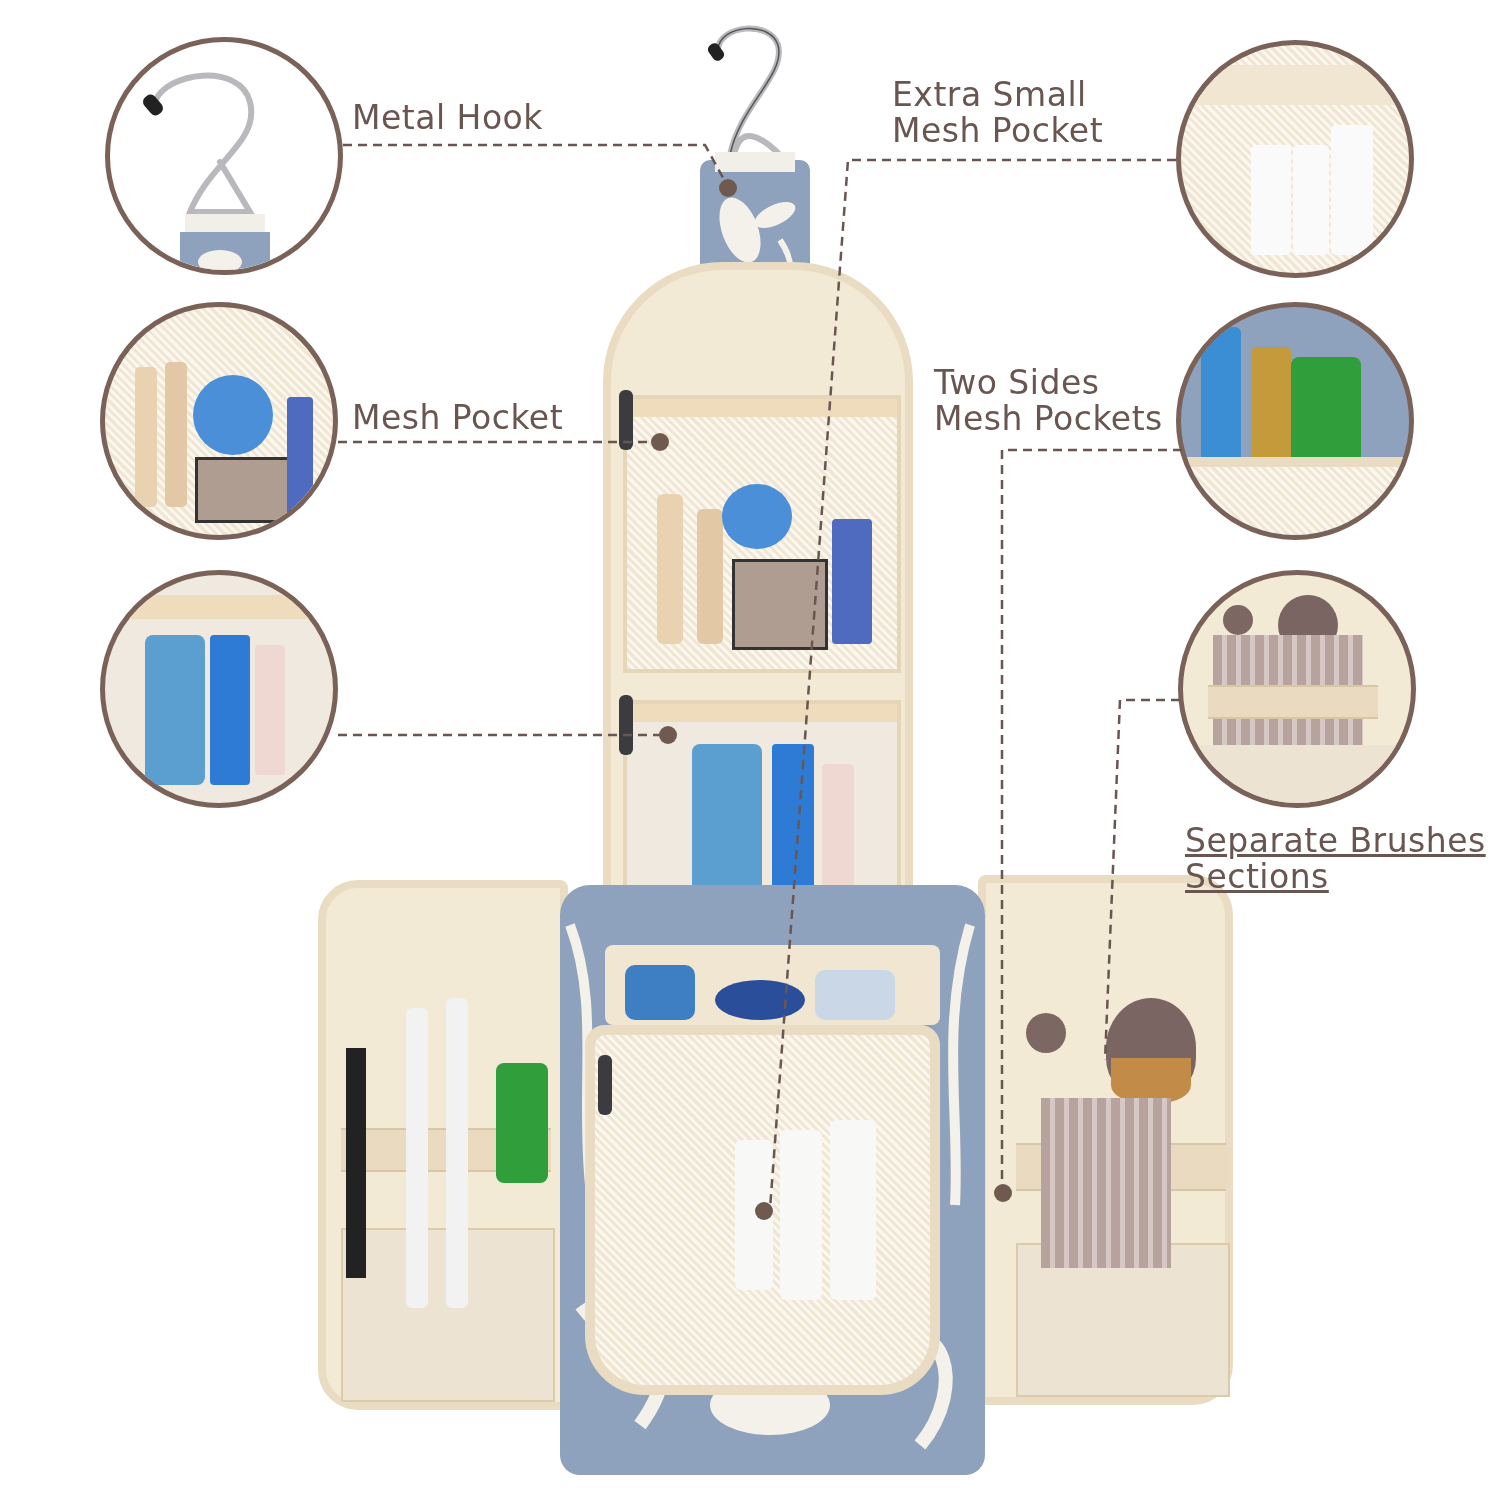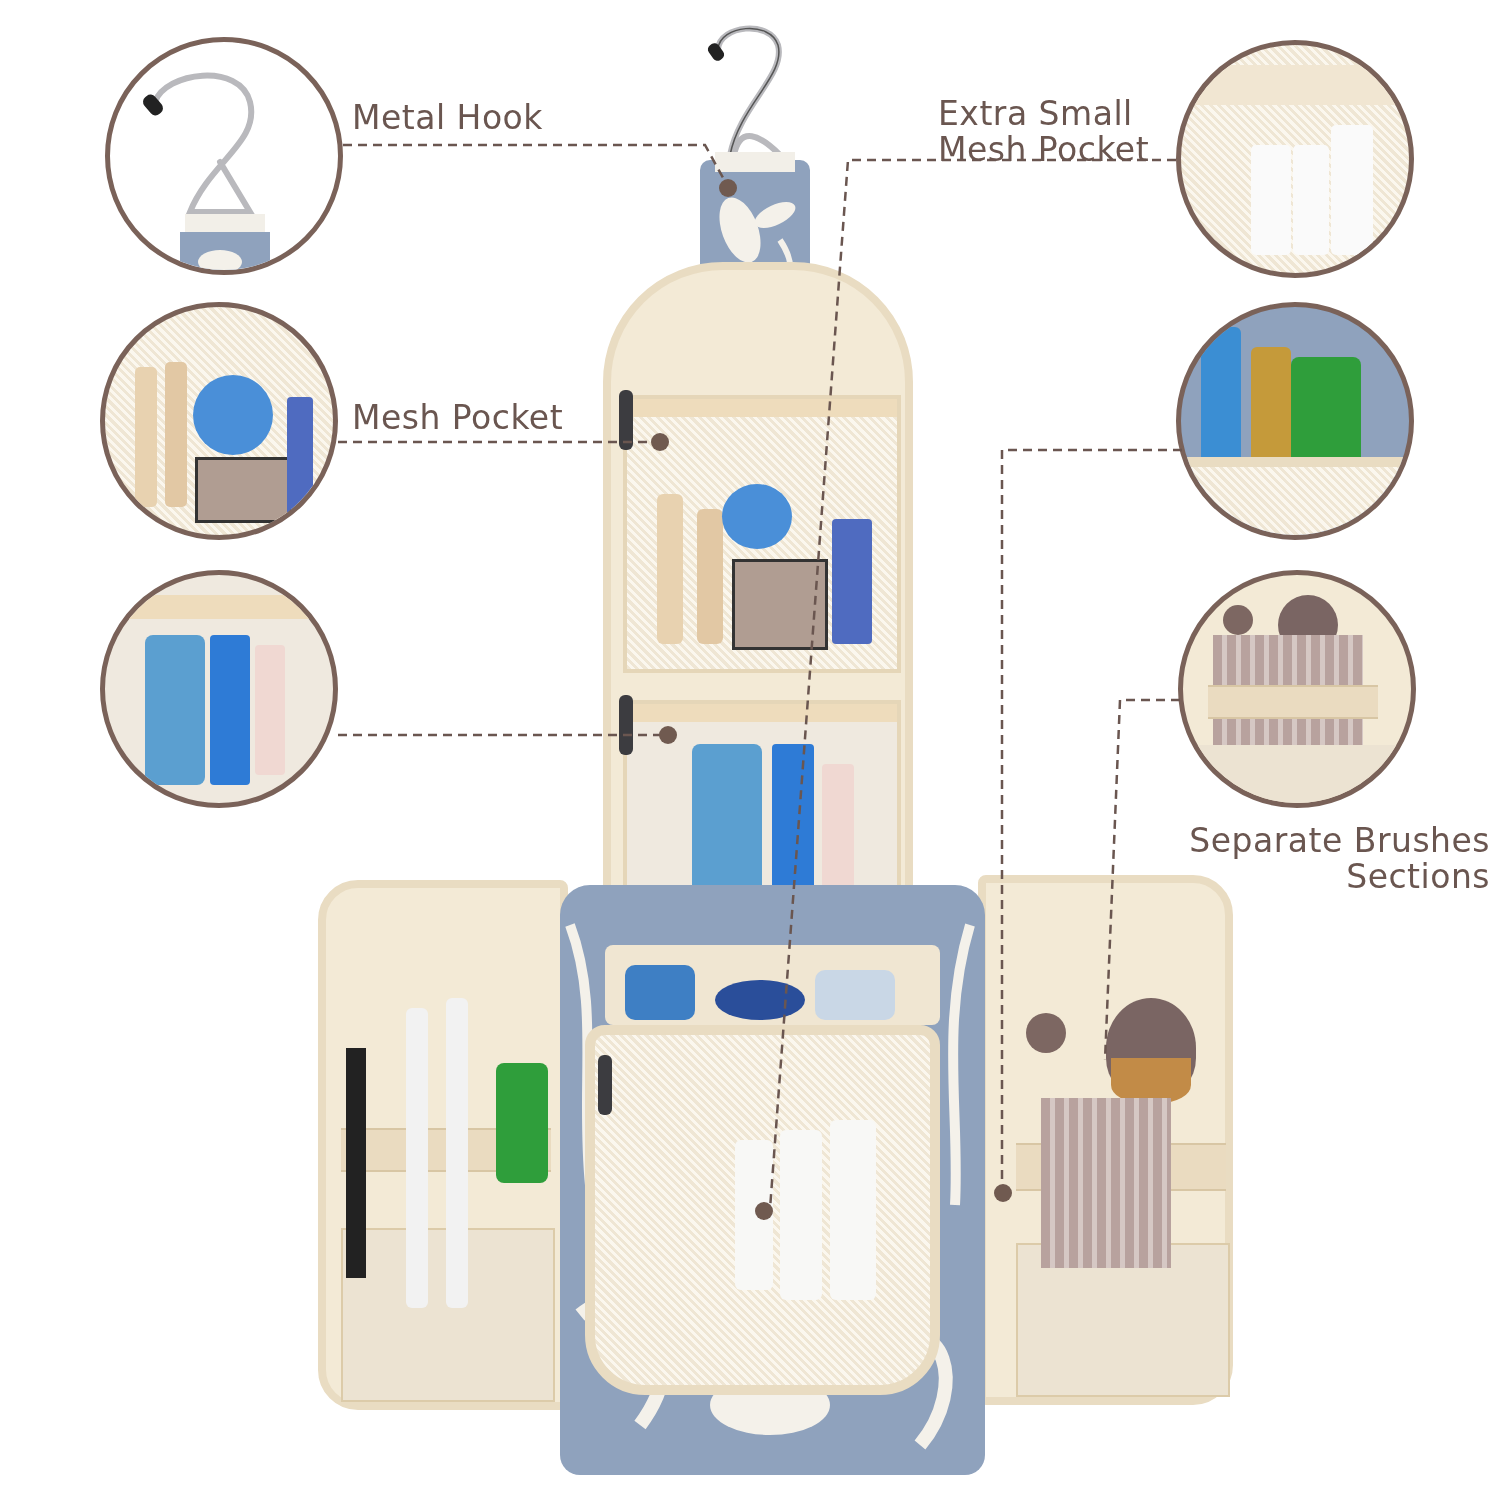--- a/index.html
+++ b/index.html
@@ -1,21 +1,21 @@
 <!DOCTYPE html>
 <html><head>
   <meta charset="utf-8">
   <style>
     html, body { margin:0; padding:0; background:#ffffff; }
     body { width:1500px; height:1500px; position:relative; overflow:hidden;
            font-family:"DejaVu Sans", "Liberation Sans", sans-serif; }
     .stage { position:absolute; left:0; top:0; width:1500px; height:1500px; }
     .label { position:absolute; color:#6a5650; font-size:33px; line-height:36px;
              letter-spacing:0.5px; white-space:pre-line; }
-    .label.center { text-align:right; }
+    .label.center { text-align:left;text-decoration:underline; }
     .circle { position:absolute; border:5px solid #7a6259; border-radius:50%;
               overflow:hidden; box-sizing:border-box; background:#faf6ee; }
     svg.lines { position:absolute; left:0; top:0; pointer-events:none; }
     .bag-part { position:absolute; box-sizing:border-box; }
   </style>
 </head>
 <body>
 
 <div class="stage">
 
@@ -169,18 +169,20 @@
       <circle cx="728" cy="188" r="9"></circle>
       <circle cx="660" cy="442" r="9"></circle>
       <circle cx="668" cy="735" r="9"></circle>
       <circle cx="764" cy="1211" r="9"></circle>
       <circle cx="1003" cy="1193" r="9"></circle>
     </g>
   </svg>
 
   <div class="label" style="left:352px;top:100px;">Metal Hook</div>
   <div class="label" style="left:352px;top:400px;">Mesh Pocket</div>
-  <div class="label" style="left:892px;top:96px;margin-left:46px;">Extra Small
+  <div class="label" style="left:892px;top:77px;">Extra Small
 Mesh Pocket</div>
+  <div class="label" style="left:934px;top:365px;">Two Sides
+Mesh Pockets</div>
   <div class="label center" style="left:1185px;top:823px;width:305px;">Separate Brushes
 Sections</div>
 
 </div>
 
 </body></html>

